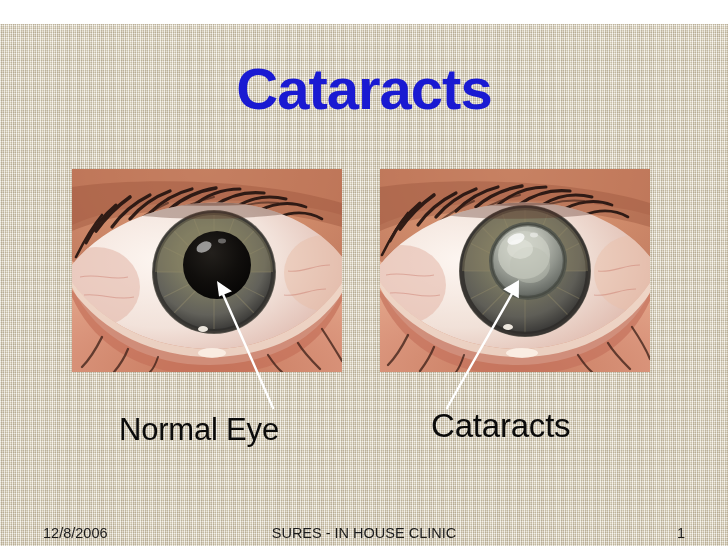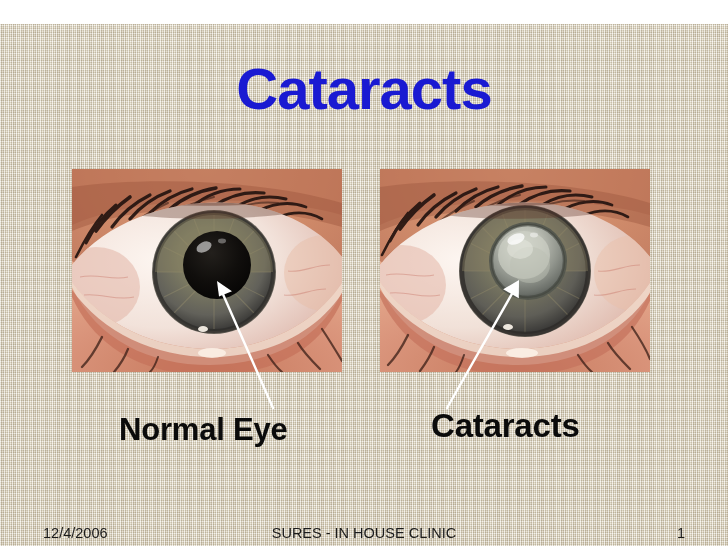--- a/index.html
+++ b/index.html
@@ -79,21 +79,21 @@
     left: 0;
     top: 0;
     width: 728px;
     height: 546px;
     pointer-events: none;
   }
 
   
   .caption {
     position: absolute;
-    font-weight: bold;
+    font-weight: normal;
     color: #0b0b0b;
     white-space: nowrap;
     line-height: 1;
   }
   #caption-normal {
     left: 119px;
     top: 390px;
     font-size: 31px;
     letter-spacing: -0.2px;
   }
@@ -418,18 +418,18 @@
     <g>
       <line x1="447" y1="384" x2="513" y2="268" stroke="#ffffff" stroke-width="2.4" stroke-linecap="round"></line>
       <path d="M519 256 L528 272 L510 272 Z" fill="#ffffff" transform="rotate(30 519 256)"></path>
     </g>
   </svg>
 
   <div class="caption" id="caption-normal">Normal Eye</div>
   <div class="caption" id="caption-cataract">Cataracts</div>
 
   <div id="footer">
-    <span id="footer-date">12/4/2006</span>
+    <span id="footer-date">12/8/2006</span>
     <span id="footer-center">SURES - IN HOUSE CLINIC</span>
     <span id="footer-page">1</span>
   </div>
 
 </div>
 
 </body></html>

